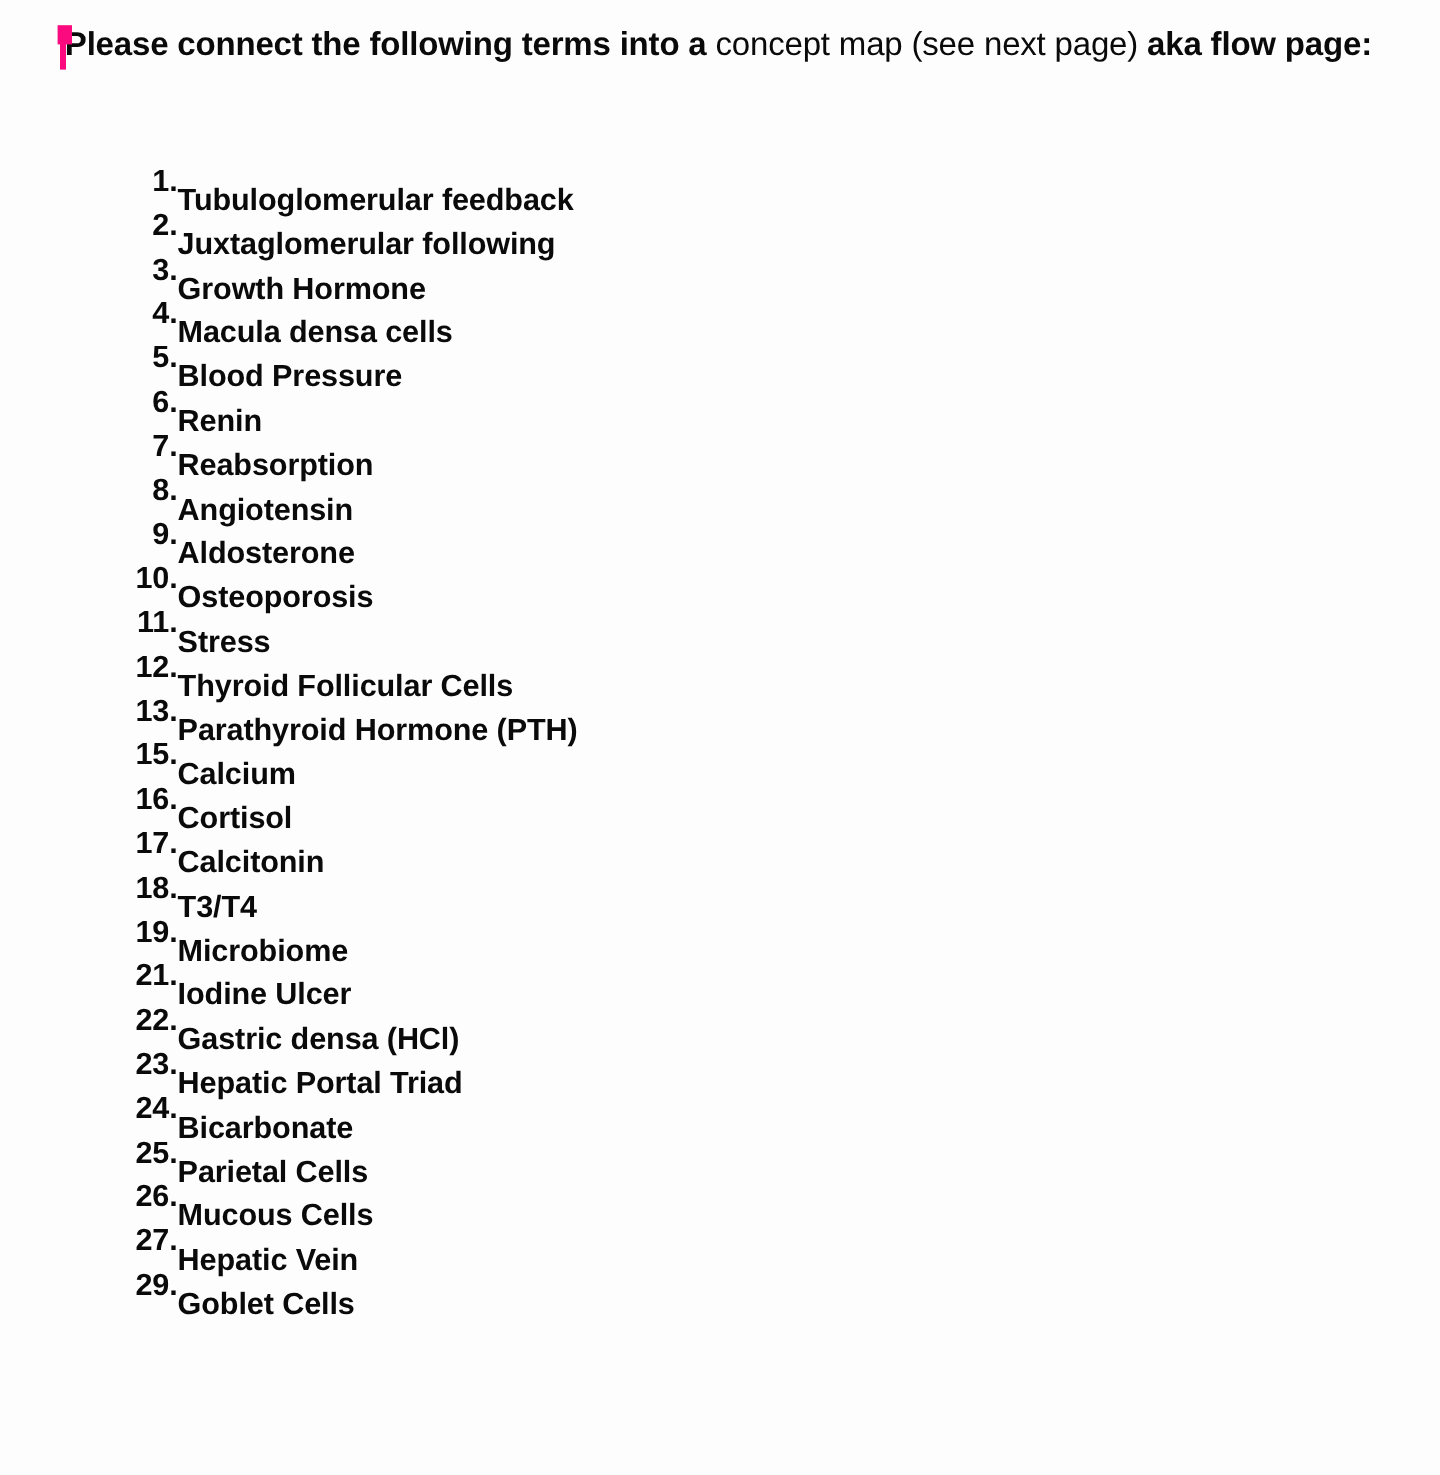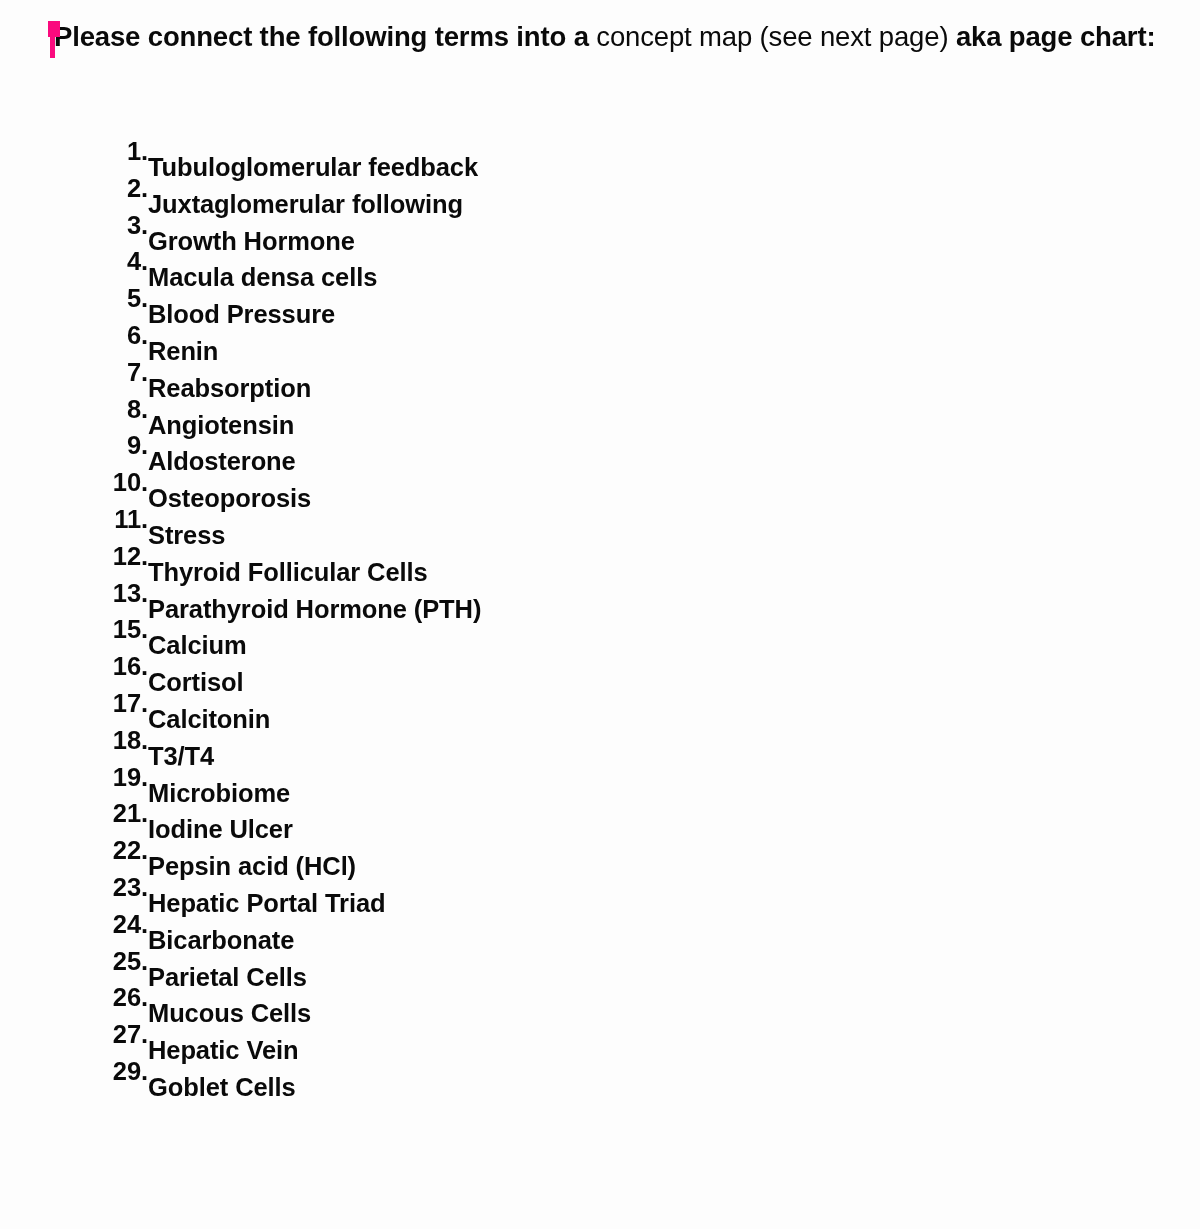--- a/index.html
+++ b/index.html
@@ -127,21 +127,21 @@
 </head>
 <body style="background: rgb(253, 253, 253); color: rgb(10, 10, 10);">
 
 <div class="page">
 
   <div class="heading-row">
     <span class="cursor-flag">
       <span class="flag-head"></span>
       <span class="flag-stem"></span>
     </span>
-    <span class="heading-text"><span class="seg-bold">Please connect the following terms into a </span><span class="seg-regular">concept map (see next page) </span><span class="seg-bold">aka page chart:</span></span>
+    <span class="heading-text"><span class="seg-bold">Please connect the following terms into a </span><span class="seg-regular">concept map (see next page) </span><span class="seg-bold">aka flow page:</span></span>
   </div>
 
   <ol class="terms-list" id="terms-list">
       <li class="term-item">
         <span class="term-num">1.</span>
         <span class="term-label">Tubuloglomerular feedback</span>
       </li>
       <li class="term-item">
         <span class="term-num">2.</span>
         <span class="term-label">Juxtaglomerular following</span>
@@ -209,21 +209,21 @@
       <li class="term-item">
         <span class="term-num">19.</span>
         <span class="term-label">Microbiome</span>
       </li>
       <li class="term-item">
         <span class="term-num">21.</span>
         <span class="term-label">Iodine Ulcer</span>
       </li>
       <li class="term-item">
         <span class="term-num">22.</span>
-        <span class="term-label">Pepsin acid (HCl)</span>
+        <span class="term-label">Gastric densa (HCl)</span>
       </li>
       <li class="term-item">
         <span class="term-num">23.</span>
         <span class="term-label">Hepatic Portal Triad</span>
       </li>
       <li class="term-item">
         <span class="term-num">24.</span>
         <span class="term-label">Bicarbonate</span>
       </li>
       <li class="term-item">

